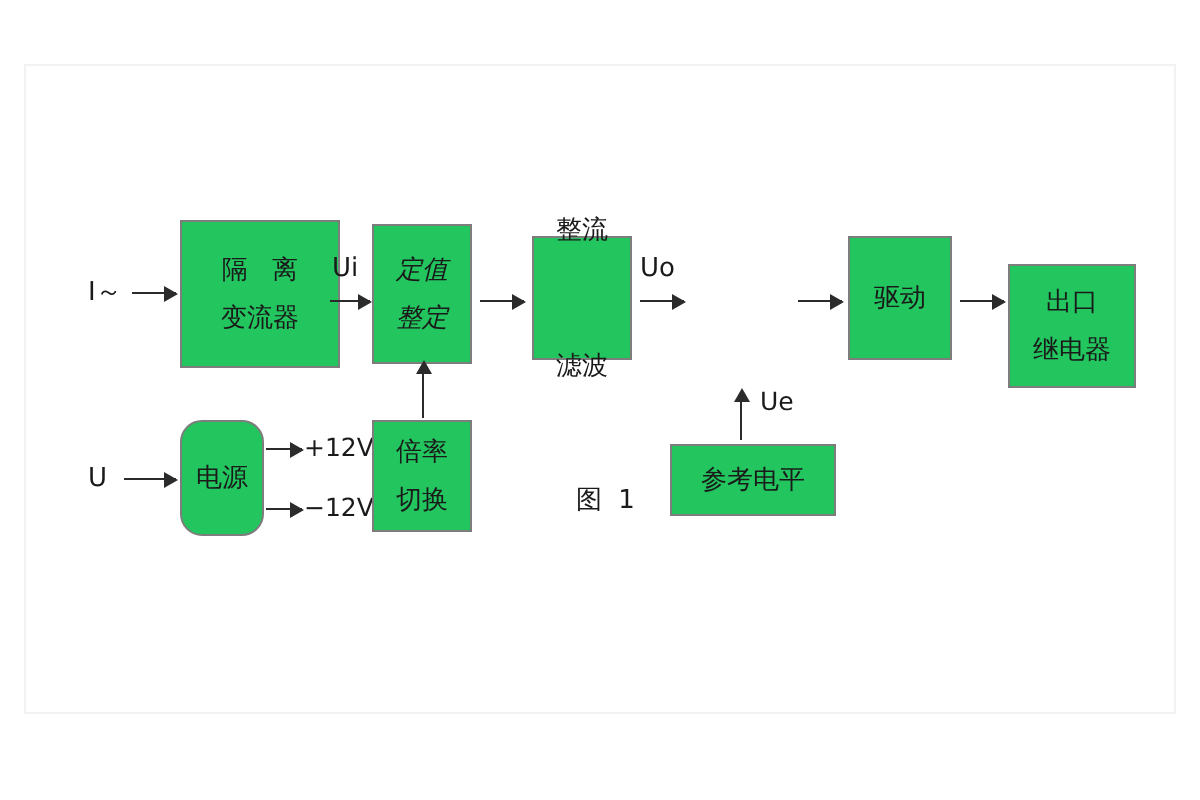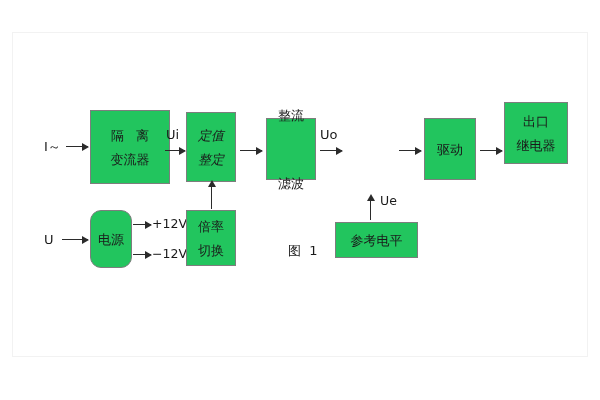--- a/index.html
+++ b/index.html
@@ -132,21 +132,21 @@
 
 
   <div class="harrow" style="left:399px; top:150px; width:22px;"></div>
 
   <div class="box single" style="left:424px; top:118px; width:52px; height:62px;">
     <span class="ln">驱动</span>
   </div>
 
   <div class="harrow" style="left:480px; top:150px; width:22px;"></div>
 
-  <div class="box" style="left:504px; top:102px; width:64px; height:62px;">
+  <div class="box" style="left:504px; top:132px; width:64px; height:62px;">
     <span class="ln">出口</span>
     <span class="ln">继电器</span>
   </div>
 
   <div class="lbl" style="left:44px; top:233px;">U</div>
   <div class="harrow" style="left:62px; top:239px; width:26px;"></div>
 
   <div class="box single" style="left:90px; top:210px; width:42px; height:58px;border-radius:11px;">
     <span class="ln">电源</span>
   </div>

